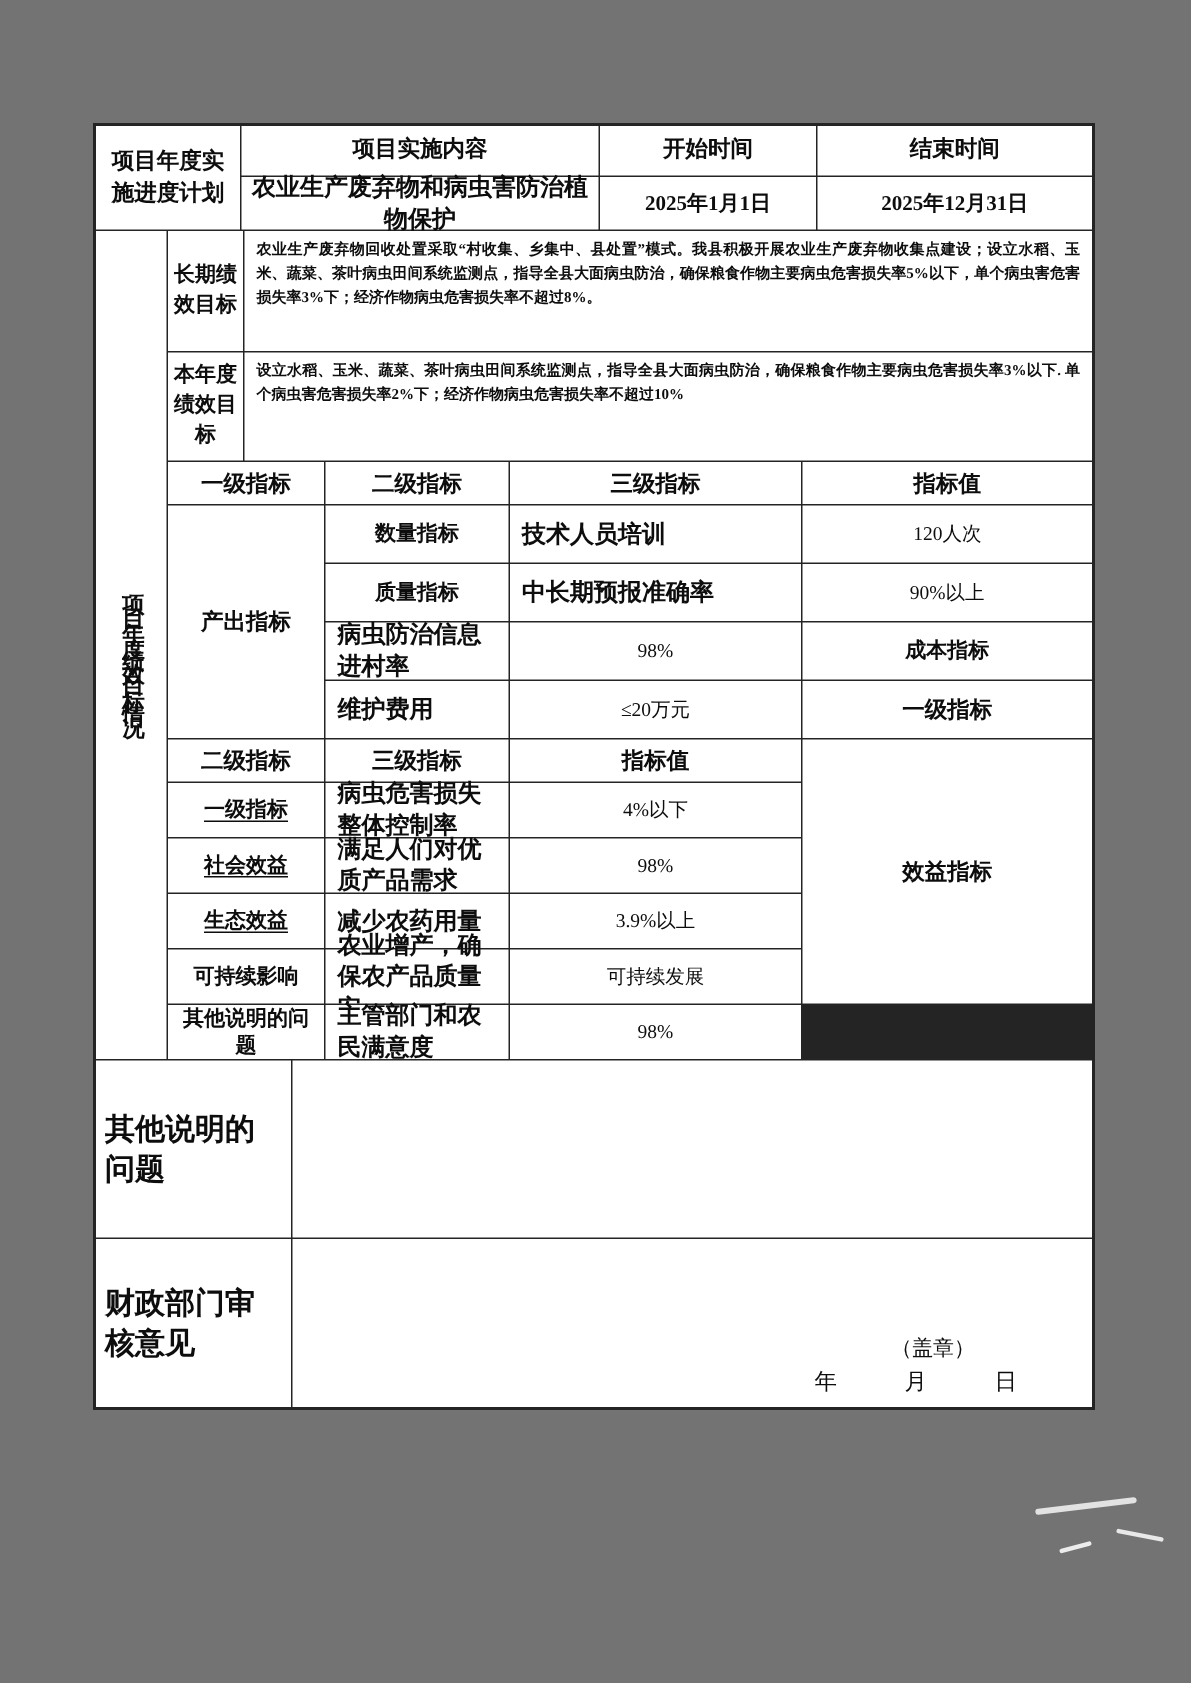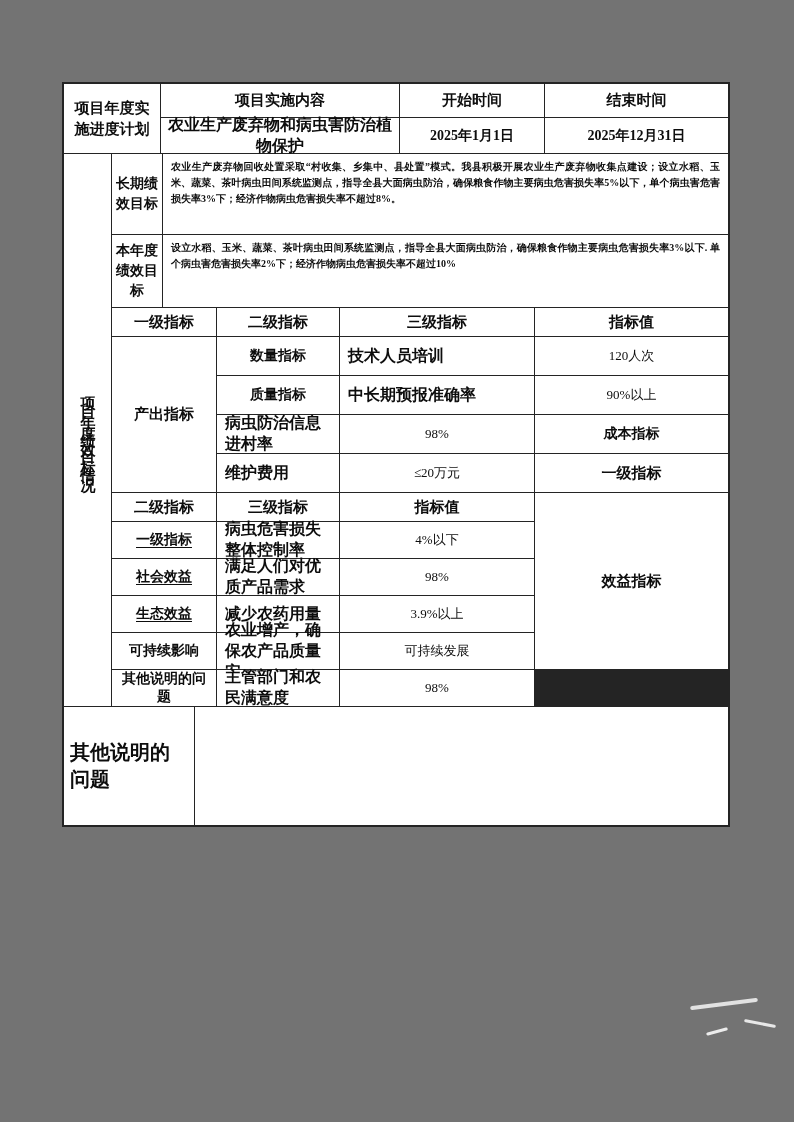--- a/index.html
+++ b/index.html
@@ -175,19 +175,26 @@
           </div>
         </div>
       </div>
     </div>
 
     <div class="sec3">
       <div class="cell blocklabel">其他说明的问题</div>
       <div class="cell blank"></div>
     </div>
 
+    <div class="sec4">
+      <div class="cell blocklabel">财政部门审核意见</div>
+      <div class="cell blank">
+        <span class="seal">（盖章）</span>
+        <span class="dateline">年　　　月　　　日</span>
+      </div>
+    </div>
 
   </div>
 
   <div class="artifact a1"></div>
   <div class="artifact a2"></div>
   <div class="artifact a3"></div>
 </div>
 
 </body></html>

